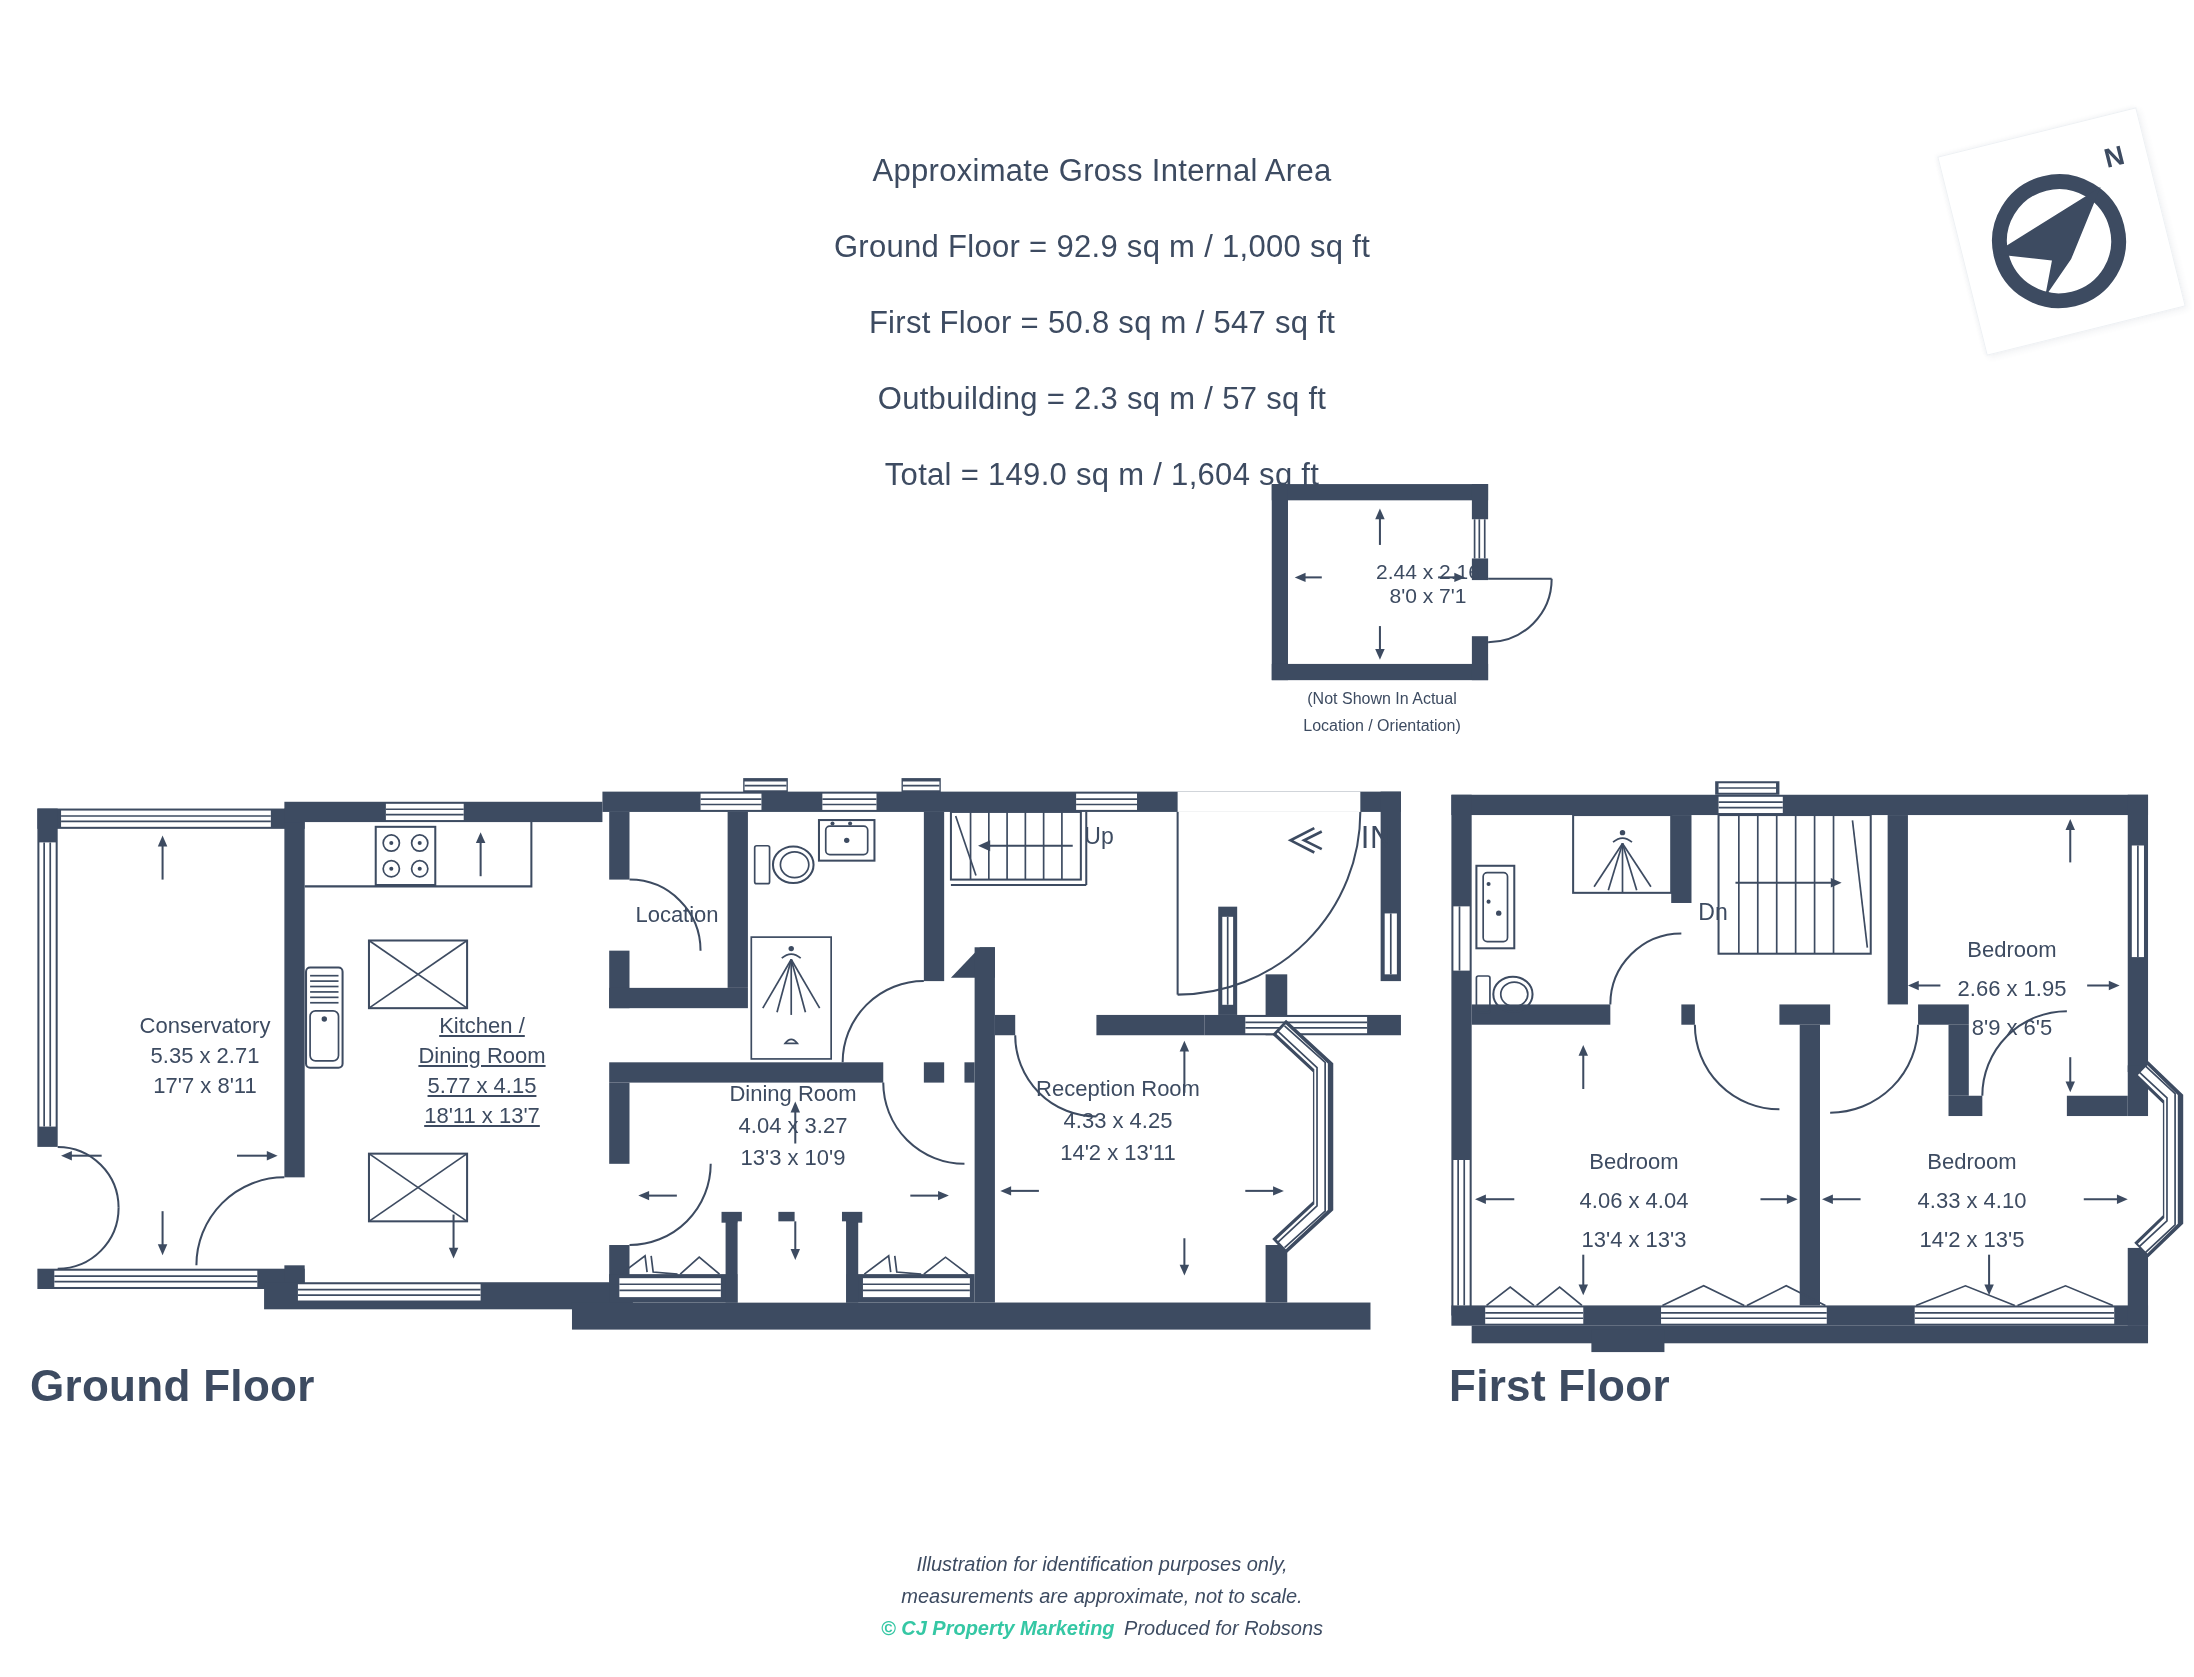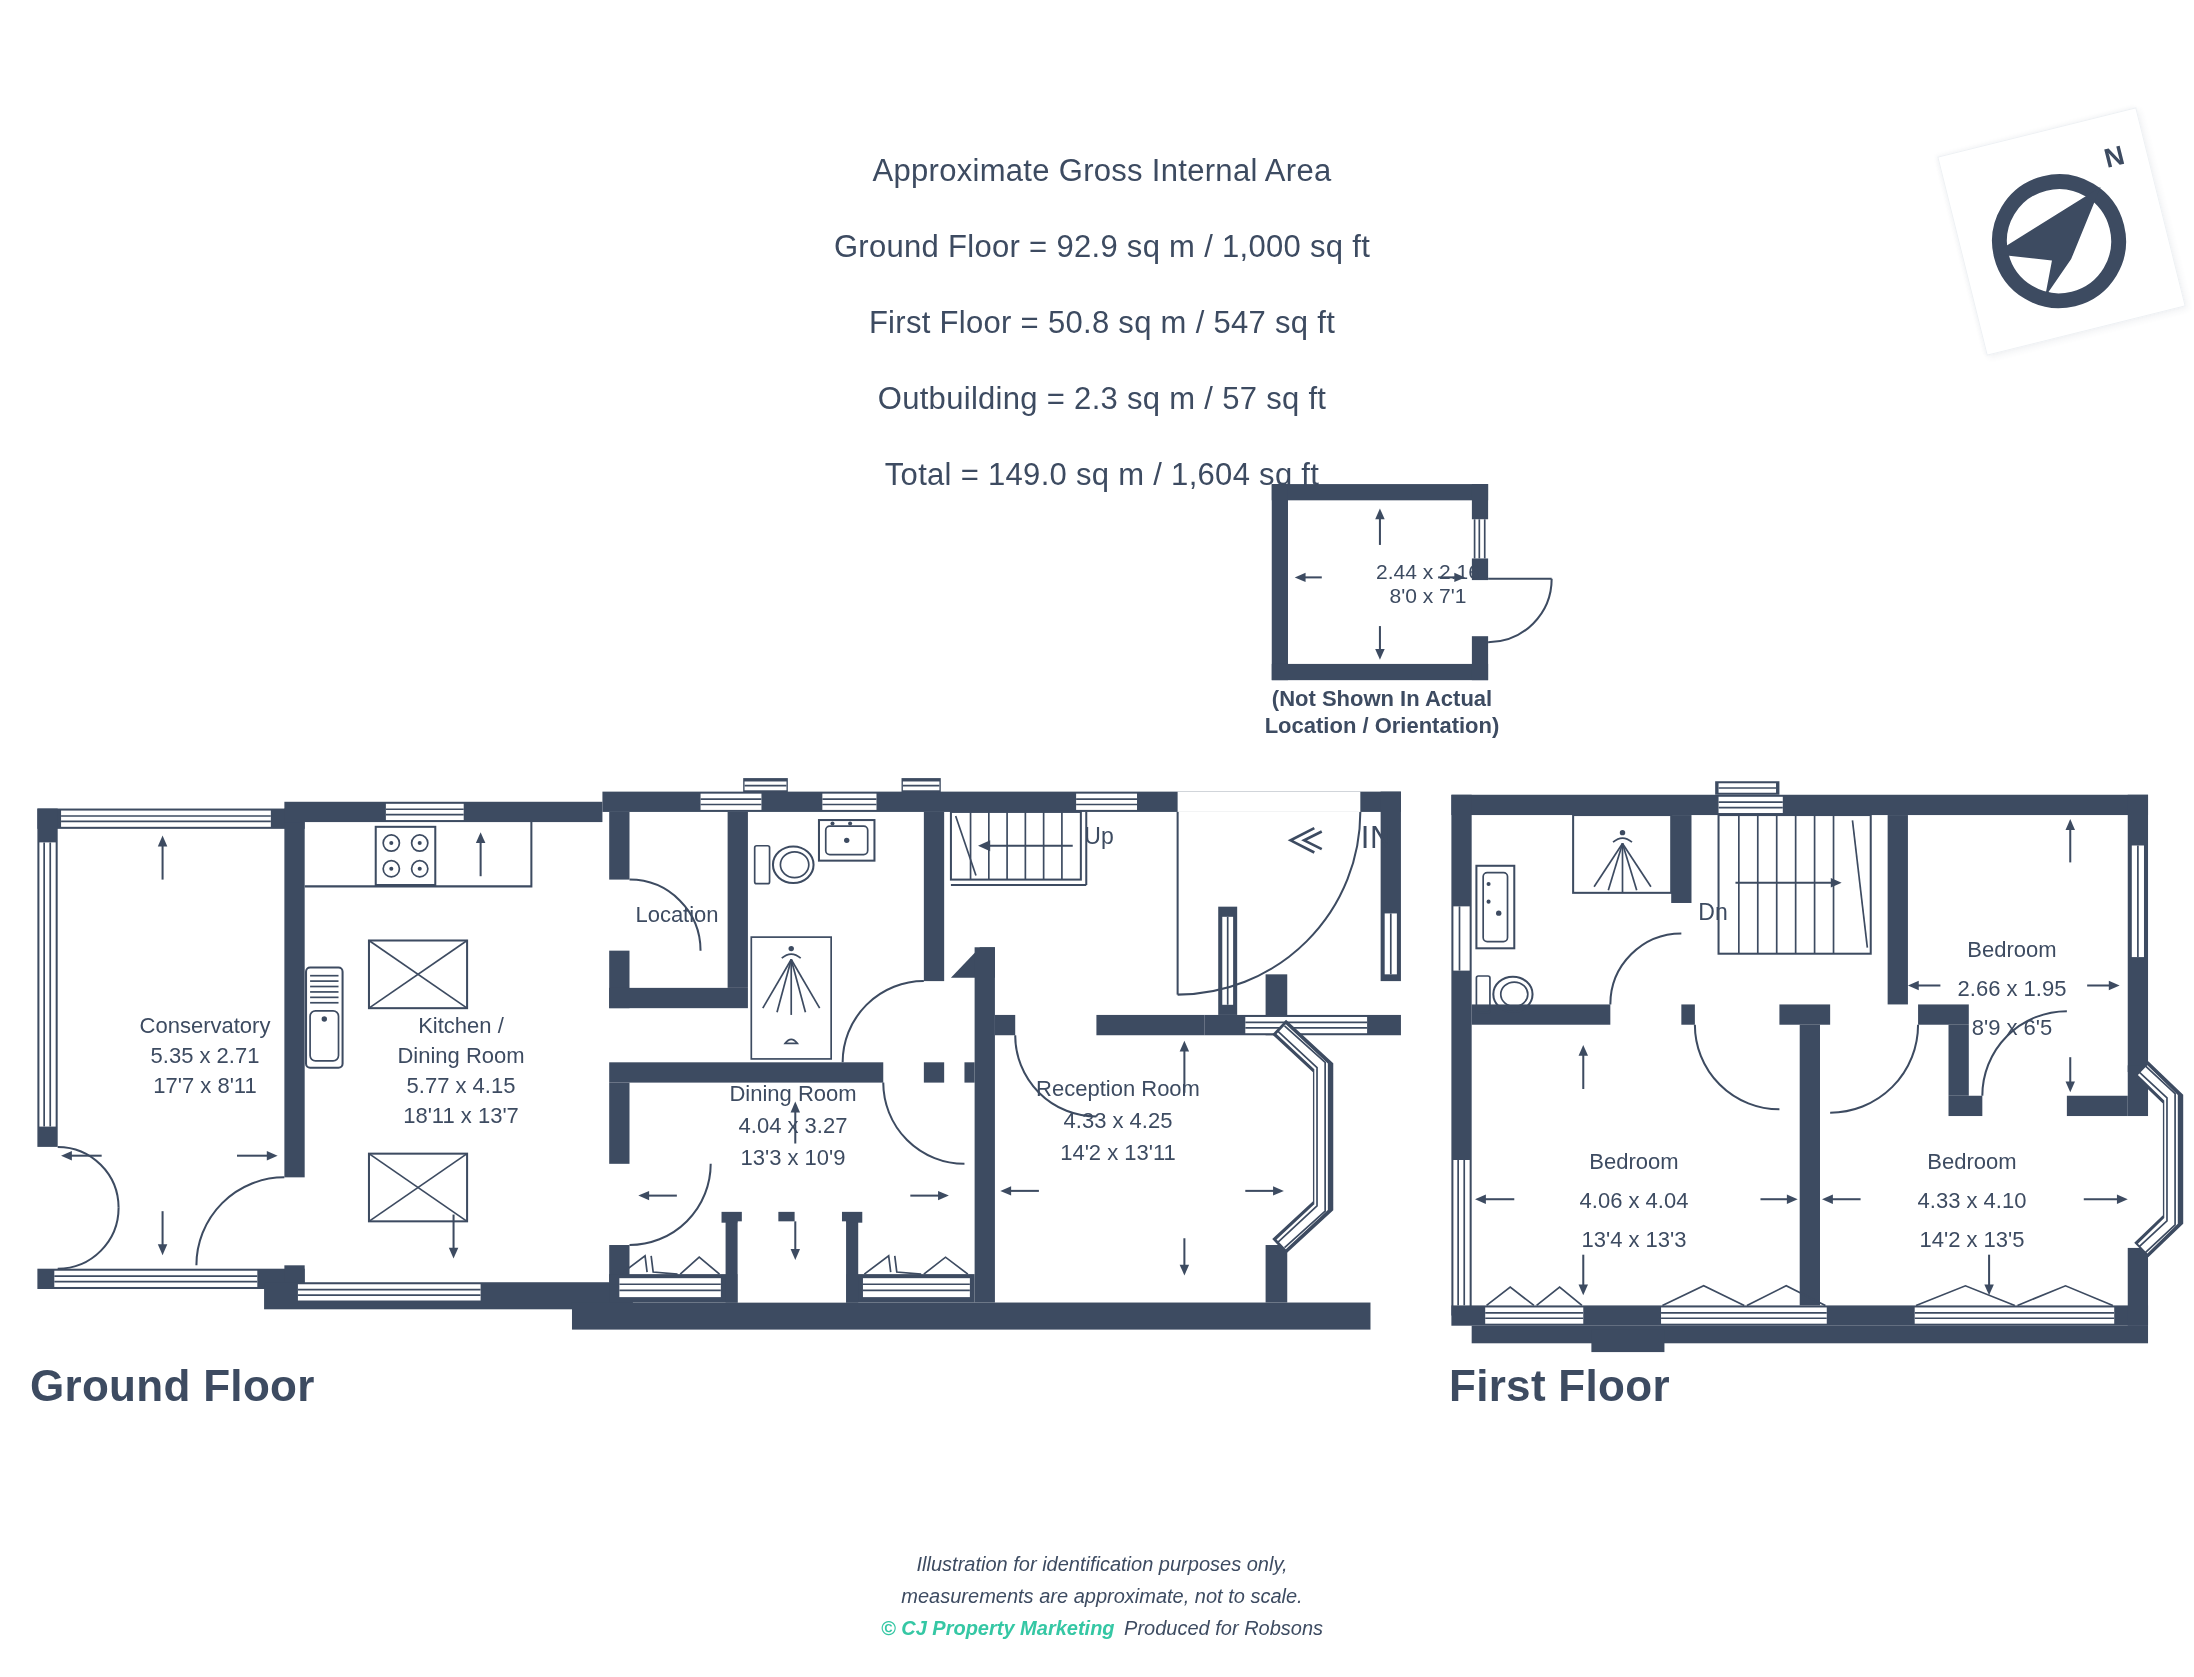--- a/index.html
+++ b/index.html
@@ -9,21 +9,21 @@
   .ctr{transform:translateX(-50%);text-align:center;white-space:nowrap;}
   .hdr{font-size:31px;line-height:76px;font-weight:500;letter-spacing:0.3px;}
   .rm{font-size:22px;line-height:32px;font-weight:500;}
   .rm44{line-height:30px;}
   .rm57{line-height:39px;}
   .small-lbl{font-size:23px;font-weight:500;}
   .in-lbl{font-size:31px;font-weight:500;letter-spacing:0.7px;}
   .title{font-size:44px;font-weight:800;letter-spacing:0.3px;white-space:nowrap;}
   .ftr{font-size:20px;line-height:32px;font-weight:400;font-style:italic;}
   .ob{font-size:21px;line-height:24px;font-weight:500;margin-left:48px;}
-  .note{font-size:22px;line-height:27px;font-weight:700;}
+  .note{font-size:16px;line-height:27px;font-weight:400;}
   .teal{color:#35C7A4;font-weight:600;margin-right:9.5px;}
   .prod{font-weight:500;}
   .compass-card{background:#fff;border:0.7px solid #eef1f4;
       box-shadow:2px 2.7px 6.8px rgba(61,75,97,.07), -1.4px -1.4px 4px rgba(61,75,97,.04);}
   svg .wall{fill:#3D4B61;stroke:none;}
   svg .white{fill:#ffffff;stroke:none;}
   svg .thin{fill:none;stroke:#3D4B61;stroke-width:3;}
   svg .thin2{fill:none;stroke:#3D4B61;stroke-width:2.5;}
   svg .wline{fill:none;stroke:#3D4B61;stroke-width:2.5;}
   svg .arr{fill:none;stroke:#3D4B61;stroke-width:3;}
@@ -310,21 +310,21 @@
       <line class="arr" x1="1790" y1="610" x2="1833" y2="610"></line>
         <polygon class="head" points="1847,610 1831,603 1831,617"></polygon>
     </g>
   </svg>
 
   <div class="abs ctr rm rm44" style="left:205px;top:1011px;">
     <div>Conservatory</div>
     <div>5.35 x 2.71</div>
     <div>17'7 x 8'11</div>
   </div>
-  <div class="abs ctr rm rm44" style="left:461px;top:1011px;">
+  <div class="abs ctr rm rm44" style="left:482px;top:1011px;text-decoration:underline;">
     <div>Kitchen /</div>
     <div>Dining Room</div>
     <div>5.77 x 4.15</div>
     <div>18'11 x 13'7</div>
   </div>
   <div class="abs ctr rm" style="left:677px;top:899px;">Location</div>
   <div class="abs ctr rm" style="left:793px;top:1078px;">
     <div>Dining Room</div>
     <div>4.04 x 3.27</div>
     <div>13'3 x 10'9</div>

